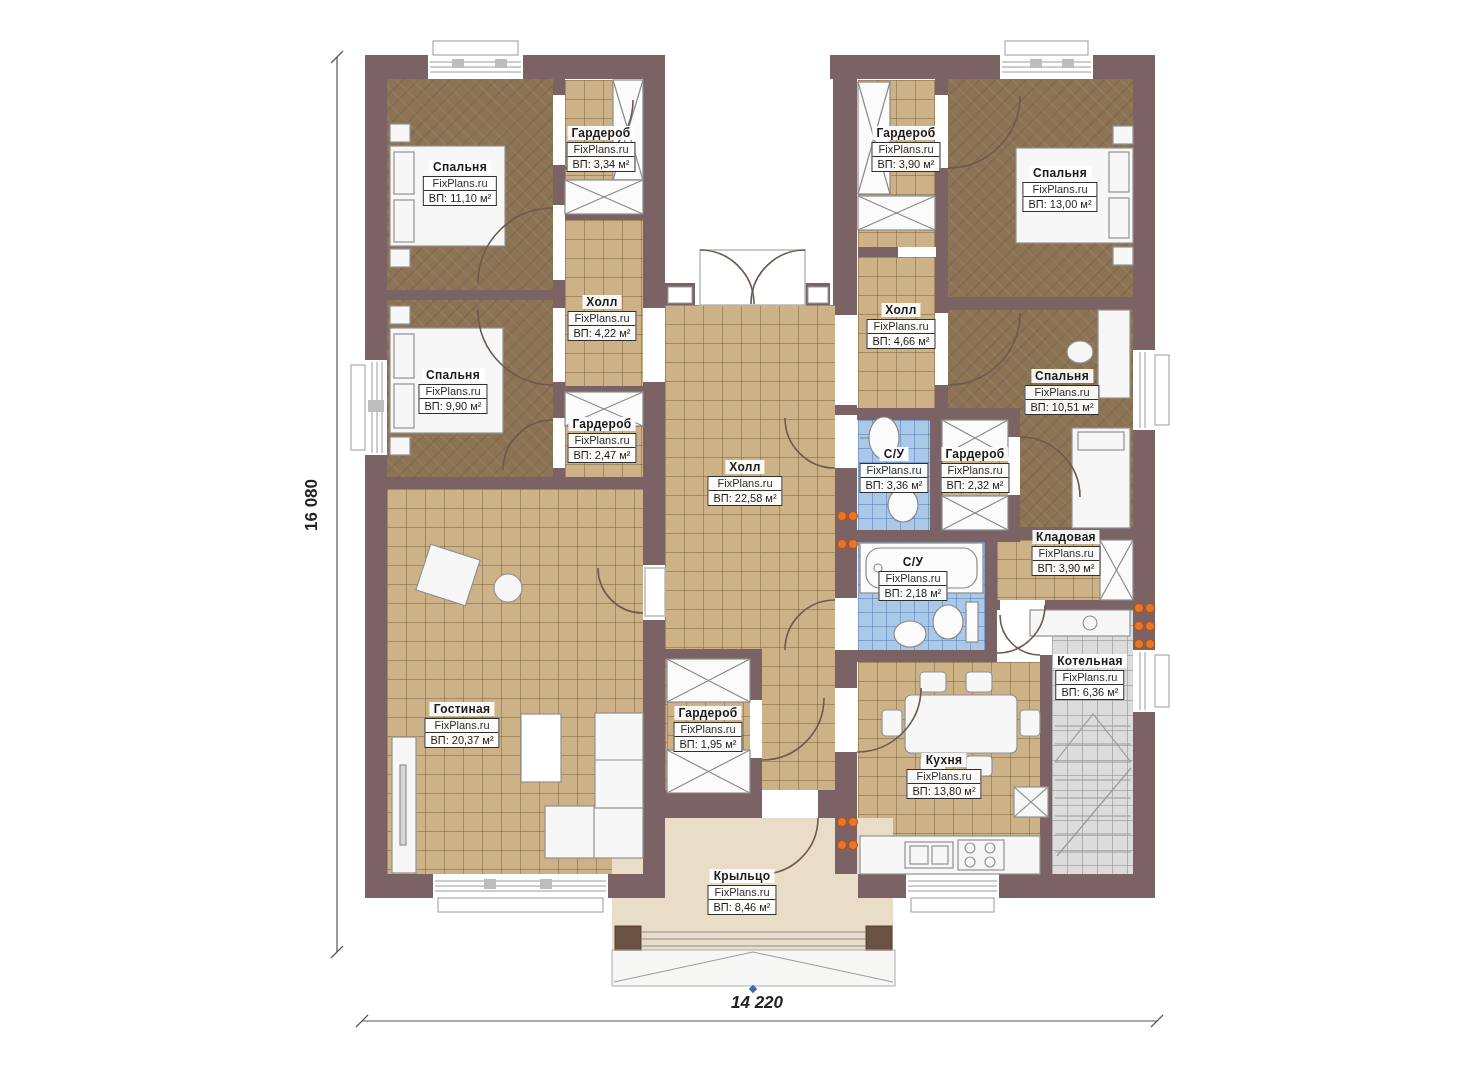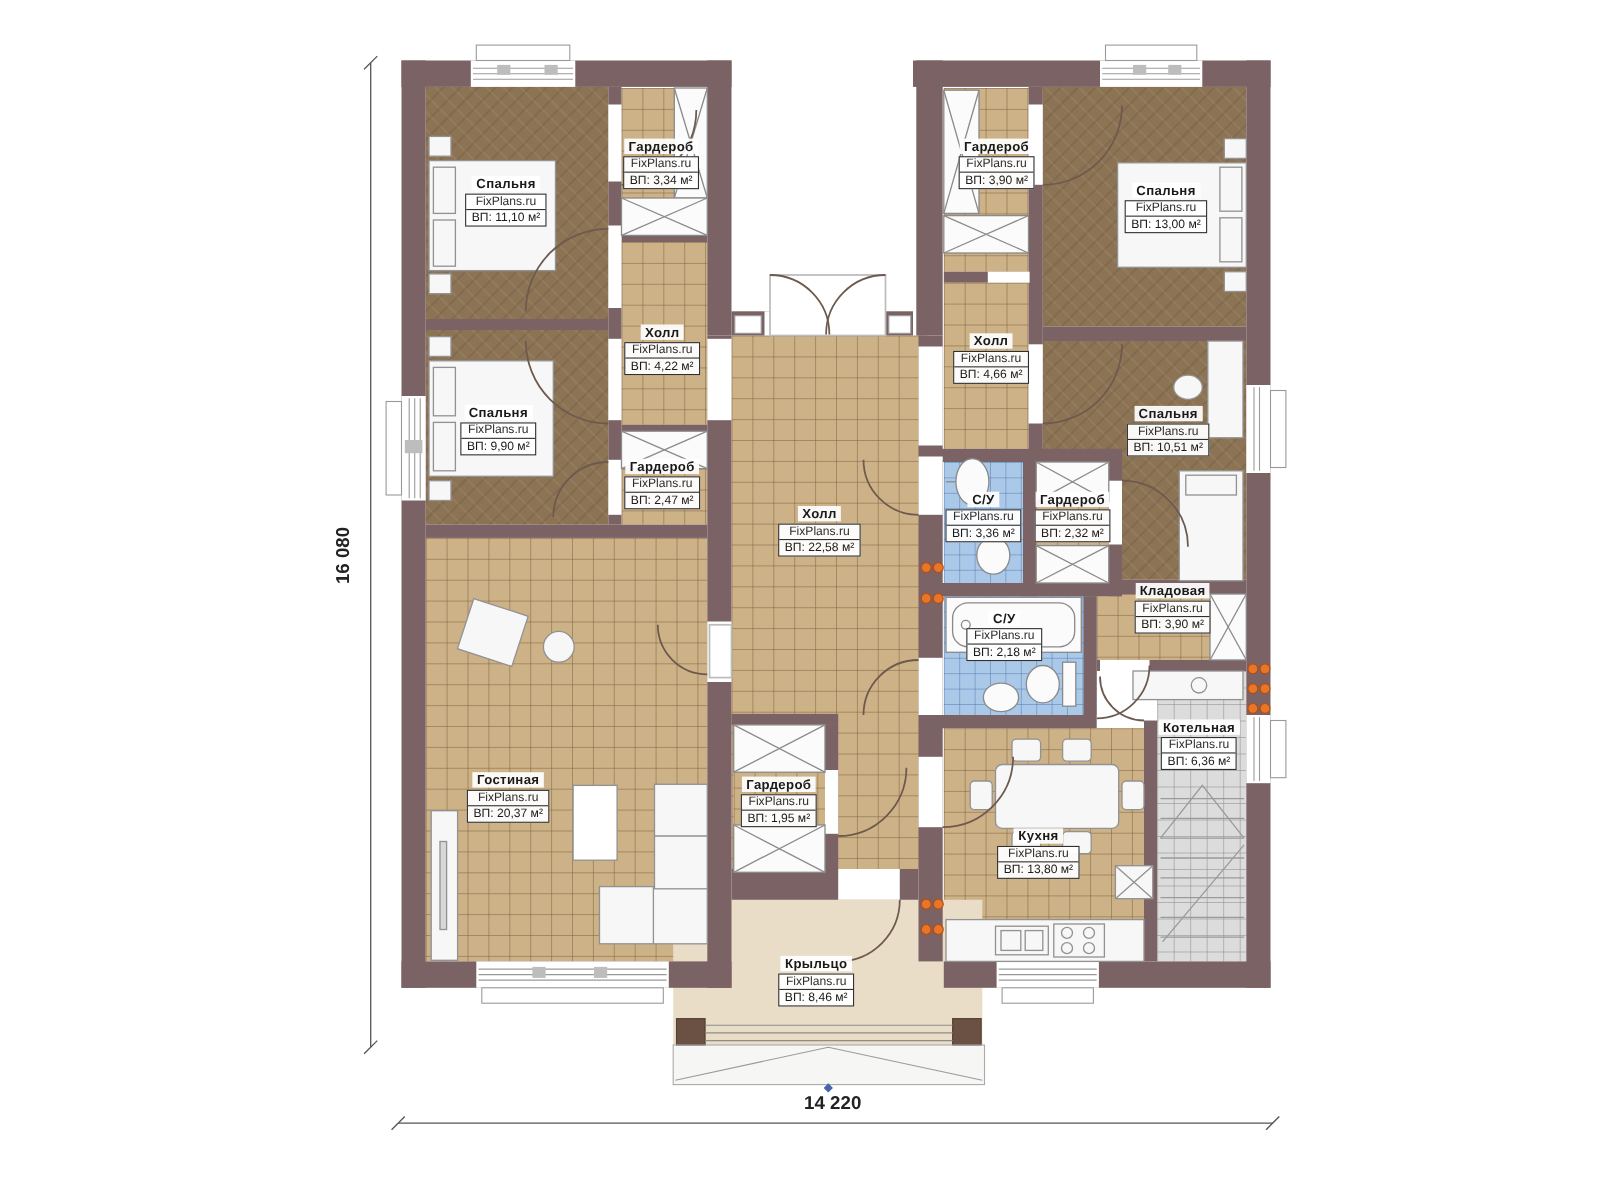--- a/index.html
+++ b/index.html
@@ -26,21 +26,21 @@
   svg.overlay{position:absolute;left:0;top:0;z-index:10;}
   .room-label{position:absolute;transform:translate(-50%,-50%);display:flex;flex-direction:column;
               align-items:center;z-index:30;}
   .rn{font-weight:bold;font-size:12px;color:#1a1a1a;background:rgba(255,255,255,.92);
       padding:0 4px;white-space:nowrap;letter-spacing:.3px;}
   .rbox{margin-top:2px;border:1px solid #2f2f2f;background:rgba(255,255,255,.95);text-align:center;}
   .rb{font-size:11px;color:#2d2d2d;padding:0 5px 1px 5px;border-bottom:1px solid #2f2f2f;white-space:nowrap;}
   .ra{font-size:11px;font-weight:normal;color:#1a1a1a;padding:1px 5px;white-space:nowrap;}
   .dim{position:absolute;font-weight:bold;font-size:17px;color:#222;z-index:30;white-space:nowrap;}
   .dim-v{transform:translate(-50%,-50%) rotate(-90deg);}
-  .dim-h{transform:translate(-50%,-50%);}
+  .dim-h{transform:translate(-50%,-50%);font-style:italic;}
 </style>
 </head>
 <body>
 
 <div class="stage">
 
   <div class="floor brown" style="left:387px;top:79px;width:166px;height:211px;"></div>
   <div class="floor brown" style="left:387px;top:300px;width:166px;height:177px;"></div>
   <div class="floor tan" style="left:387px;top:489px;width:256px;height:385px;"></div>
   <div class="floor tan" style="left:565px;top:80px;width:78px;height:134px;"></div>

